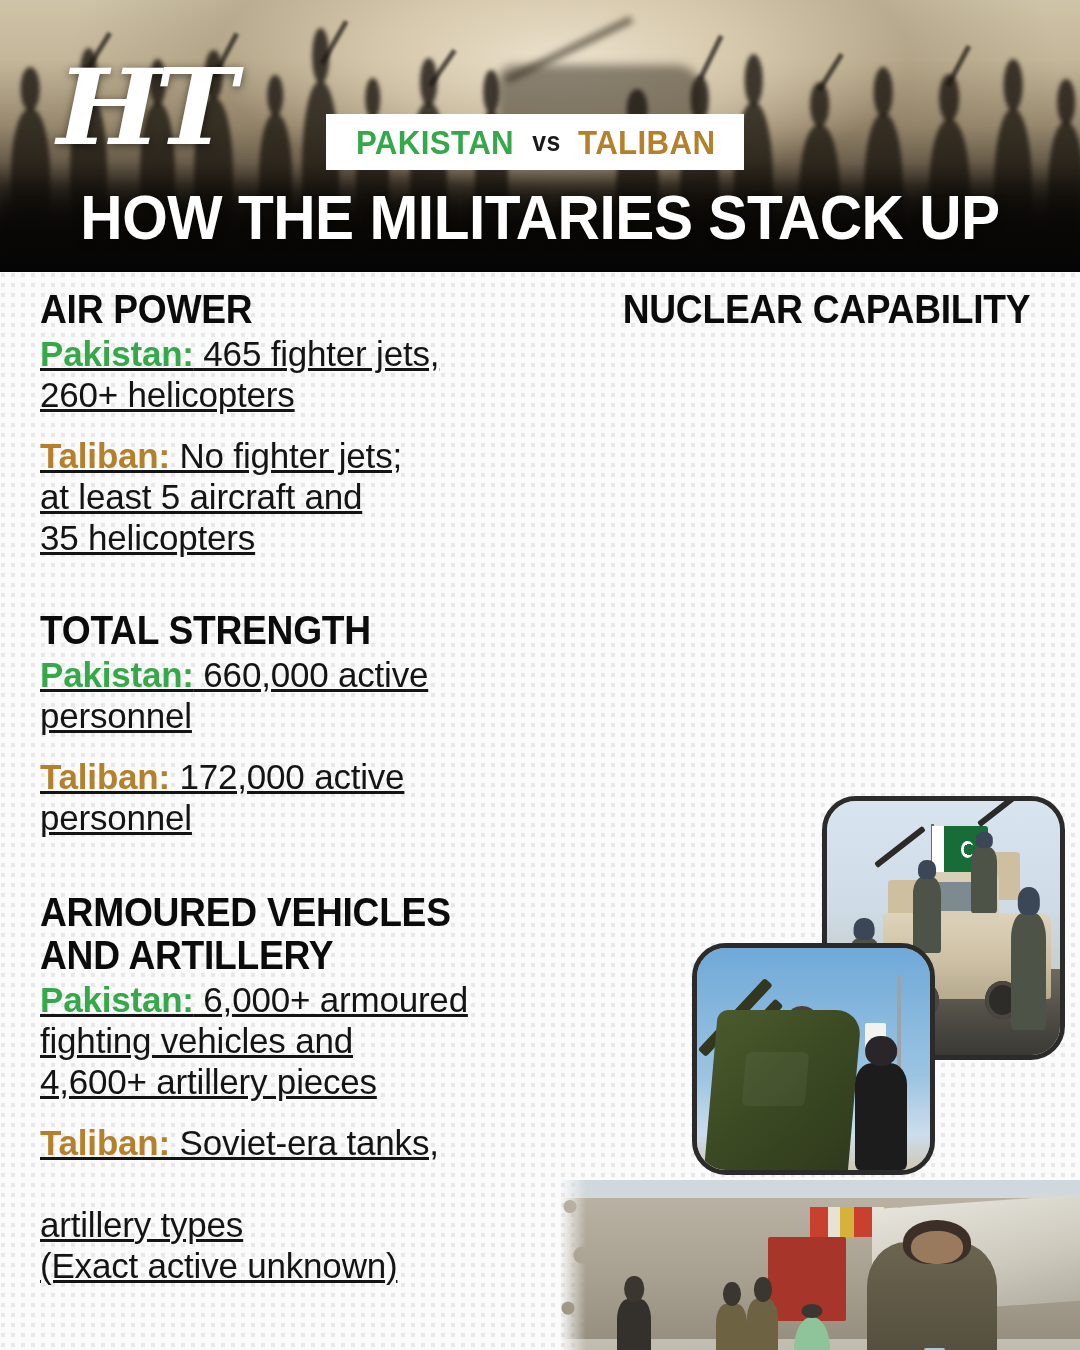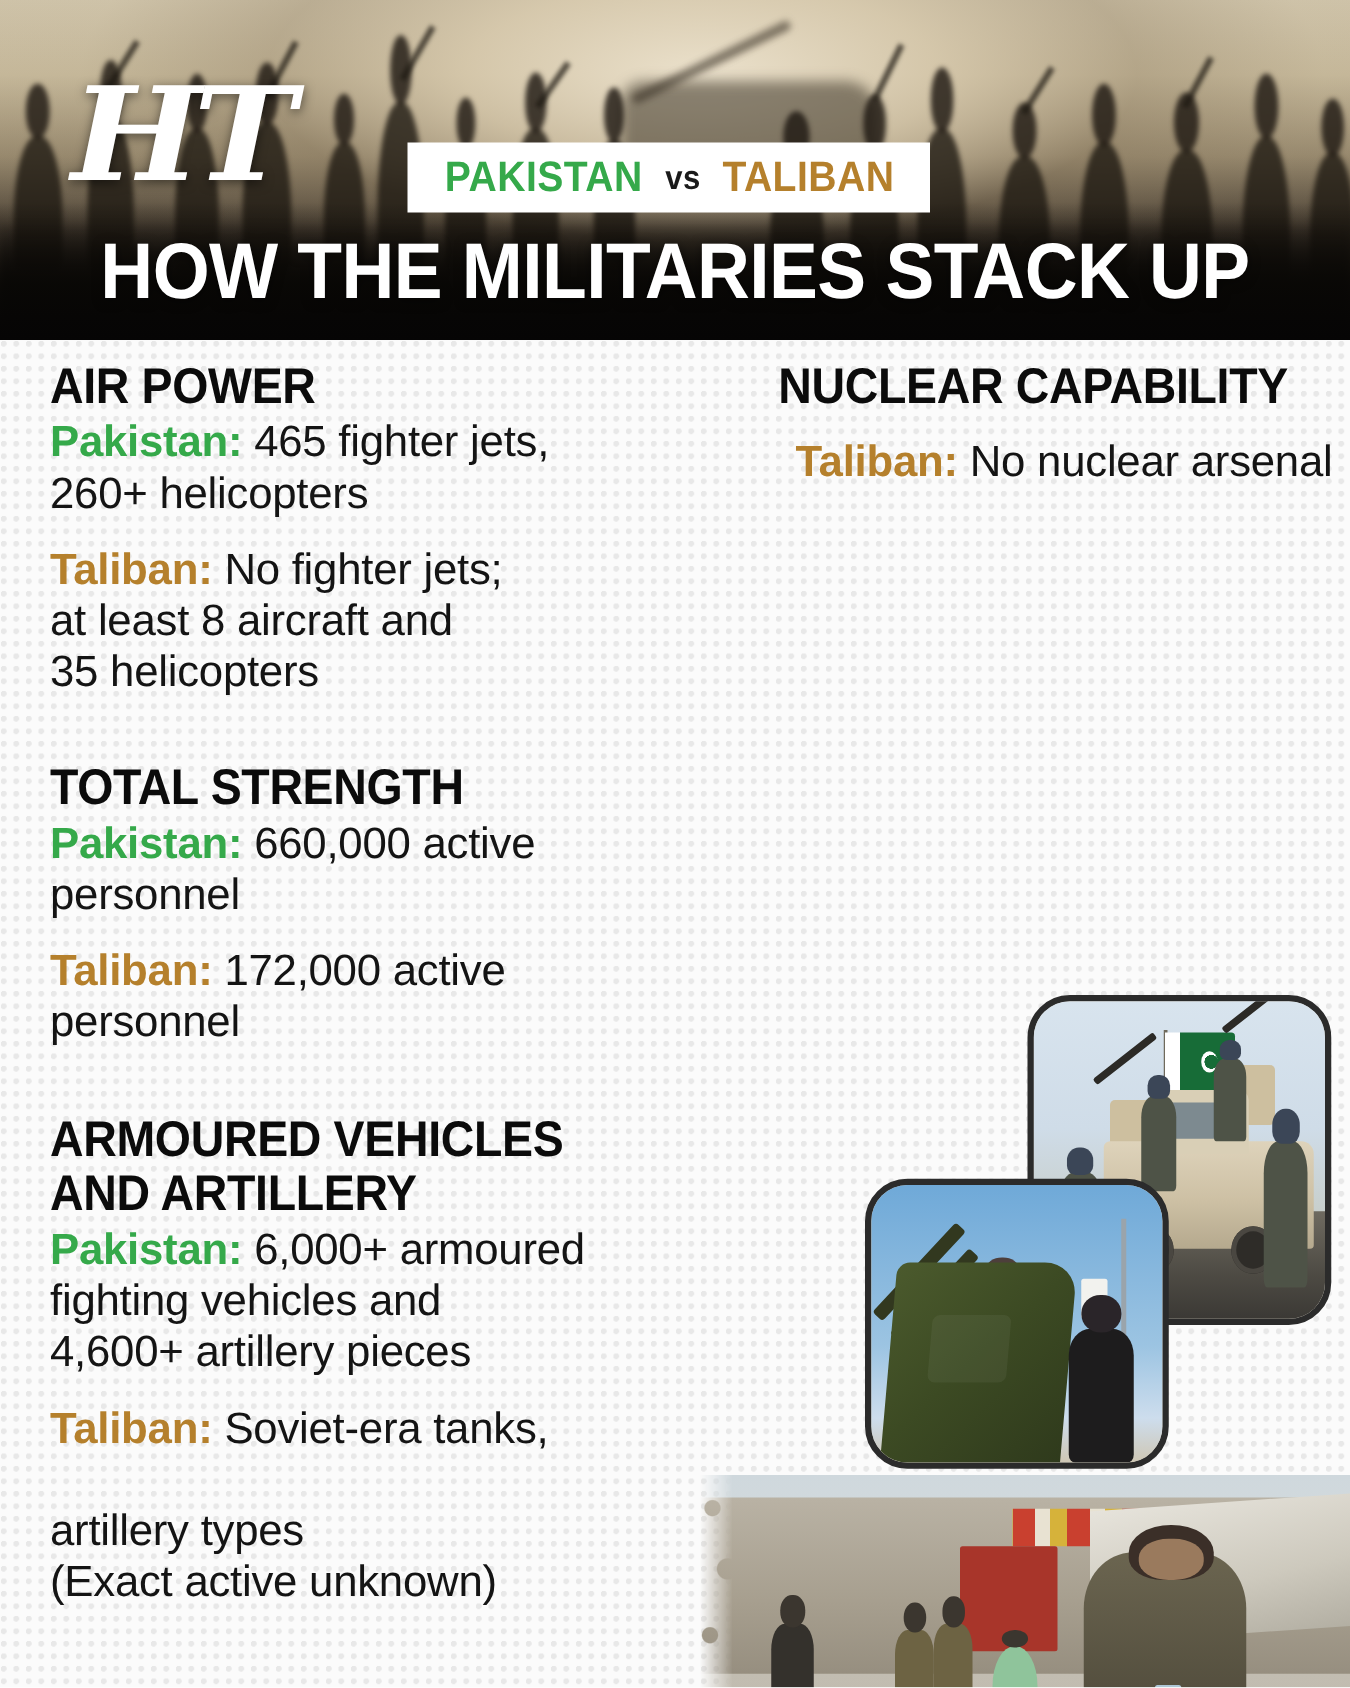--- a/index.html
+++ b/index.html
@@ -176,20 +176,21 @@
     white-space: nowrap;
   }
 
   .stat {
     font-family: "Liberation Sans", sans-serif;
     font-size: 35px;
     line-height: 1.17;
     color: #141414;
     margin-top: 4px;
     letter-spacing: -0.2px;
+    text-decoration: underline;
   }
   .stat .lbl-pk { color: #35a94a; font-weight: bold; }
   .stat .lbl-tb { color: #b5802c; font-weight: bold; }
   .stat.gap { margin-top: 20px; }
 
   .block { margin-bottom: 10px; }
   .block.sp-strength  { margin-top: 50px; }
   .block.sp-armoured  { margin-top: 52px; }
 
   
@@ -461,21 +462,21 @@
     <div class="col-left">
 
       <div class="block">
         <div class="sec-title">AIR POWER</div>
         <div class="stat">
           <span class="lbl-pk">Pakistan:</span><span> 465 fighter jets,</span><br>
           <span>260+ helicopters</span>
         </div>
         <div class="stat gap">
           <span class="lbl-tb">Taliban:</span><span> No fighter jets;</span><br>
-          <span>at least 8 aircraft and</span><br>
+          <span>at least 5 aircraft and</span><br>
           <span>35 helicopters</span>
         </div>
       </div>
 
       <div class="block sp-strength">
         <div class="sec-title">TOTAL STRENGTH</div>
         <div class="stat">
           <span class="lbl-pk">Pakistan:</span><span> 660,000 active personnel</span>
         </div>
         <div class="stat gap">
@@ -496,23 +497,20 @@
           <br>
           <span>artillery types</span><br>
           <span>(Exact active unknown)</span>
         </div>
       </div>
     </div>
 
     <div class="col-right">
       <div class="block">
         <div class="sec-title">NUCLEAR CAPABILITY</div>
-        <div class="stat gap">
-          <span class="lbl-tb">Taliban:</span><span> No nuclear arsenal</span>
-        </div>
       </div>
     </div>
 
     <div class="photo photo-pak">
       <div class="p1-sky"></div>
       <div class="p1-road"></div>
       <div class="p1-pole"></div>
       <div class="p1-flag"></div>
       <div class="p1-mg m1"></div>
       <div class="p1-mg m2"></div>

